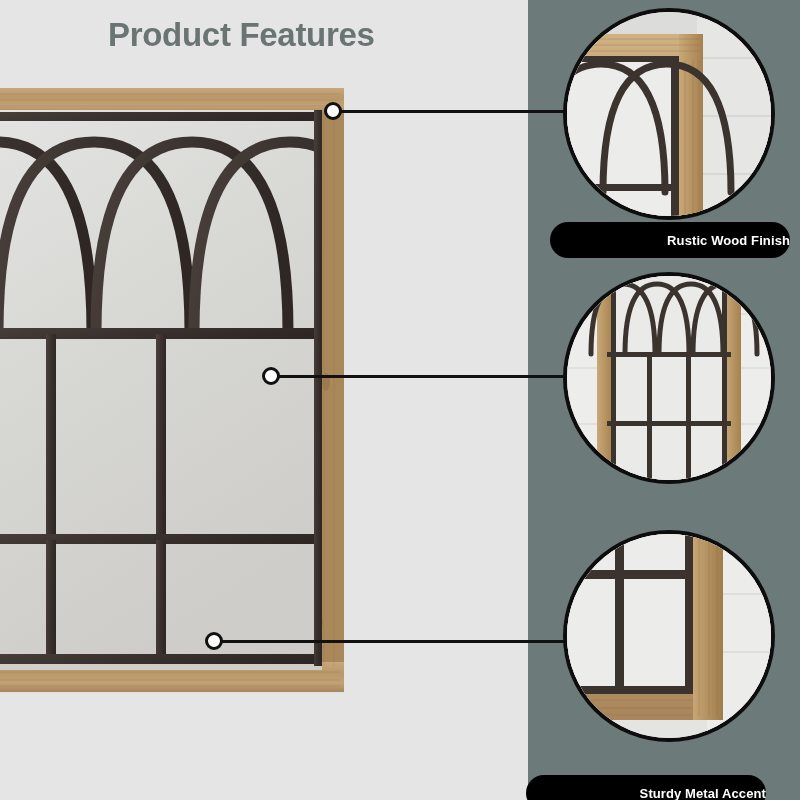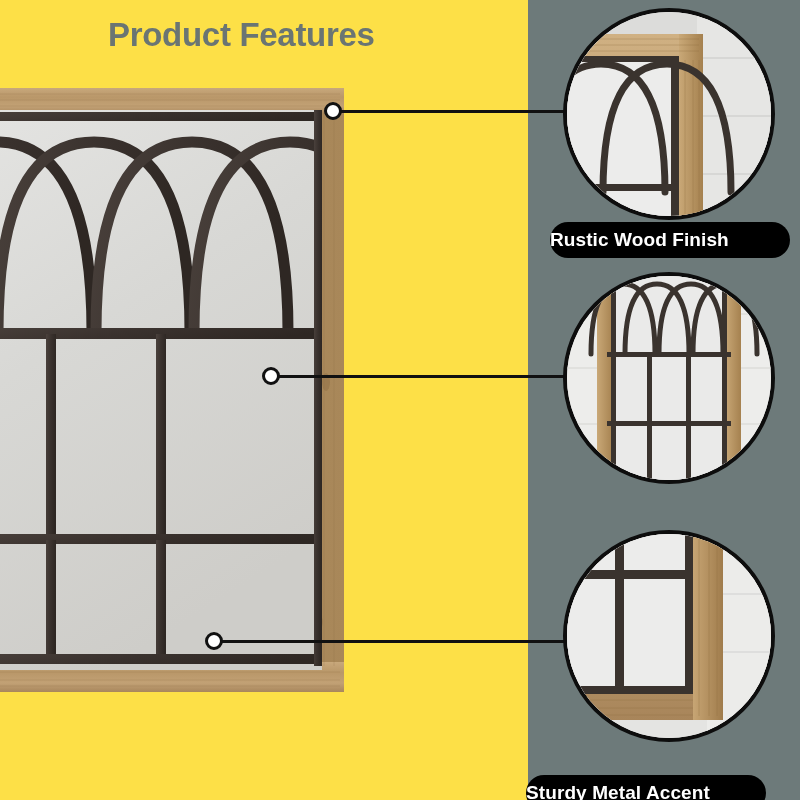--- a/index.html
+++ b/index.html
@@ -8,21 +8,21 @@
     background: #ffffff;
   }
   body {
     font-family: "Liberation Sans", sans-serif;
   }
   #stage {
     position: relative;
     width: 800px;
     height: 800px;
     overflow: hidden;
-    background: #fde047;
+    background: #e5e5e5;
   }
 
   
   #slate-panel {
     position: absolute;
     left: 528px;
     top: 0;
     width: 272px;
     height: 800px;
     background: #6d7a7a;
@@ -77,26 +77,26 @@
     z-index: 5;
   }
   .detail-circle svg { display: block; }
 
   
   .feature-badge {
     position: absolute;
     background: #000000;
     color: #ffffff;
     border-radius: 22px;
-    font-size: 19px;
+    font-size: 13px;
     font-weight: bold;
     letter-spacing: 0.1px;
     display: flex;
     align-items: center;
-    justify-content: flex-start;
+    justify-content: flex-end;
     white-space: nowrap;
     z-index: 7;
   }
 </style>
 </head>
 <body>
 
 <div id="stage">
 
   <div id="slate-panel"></div>

